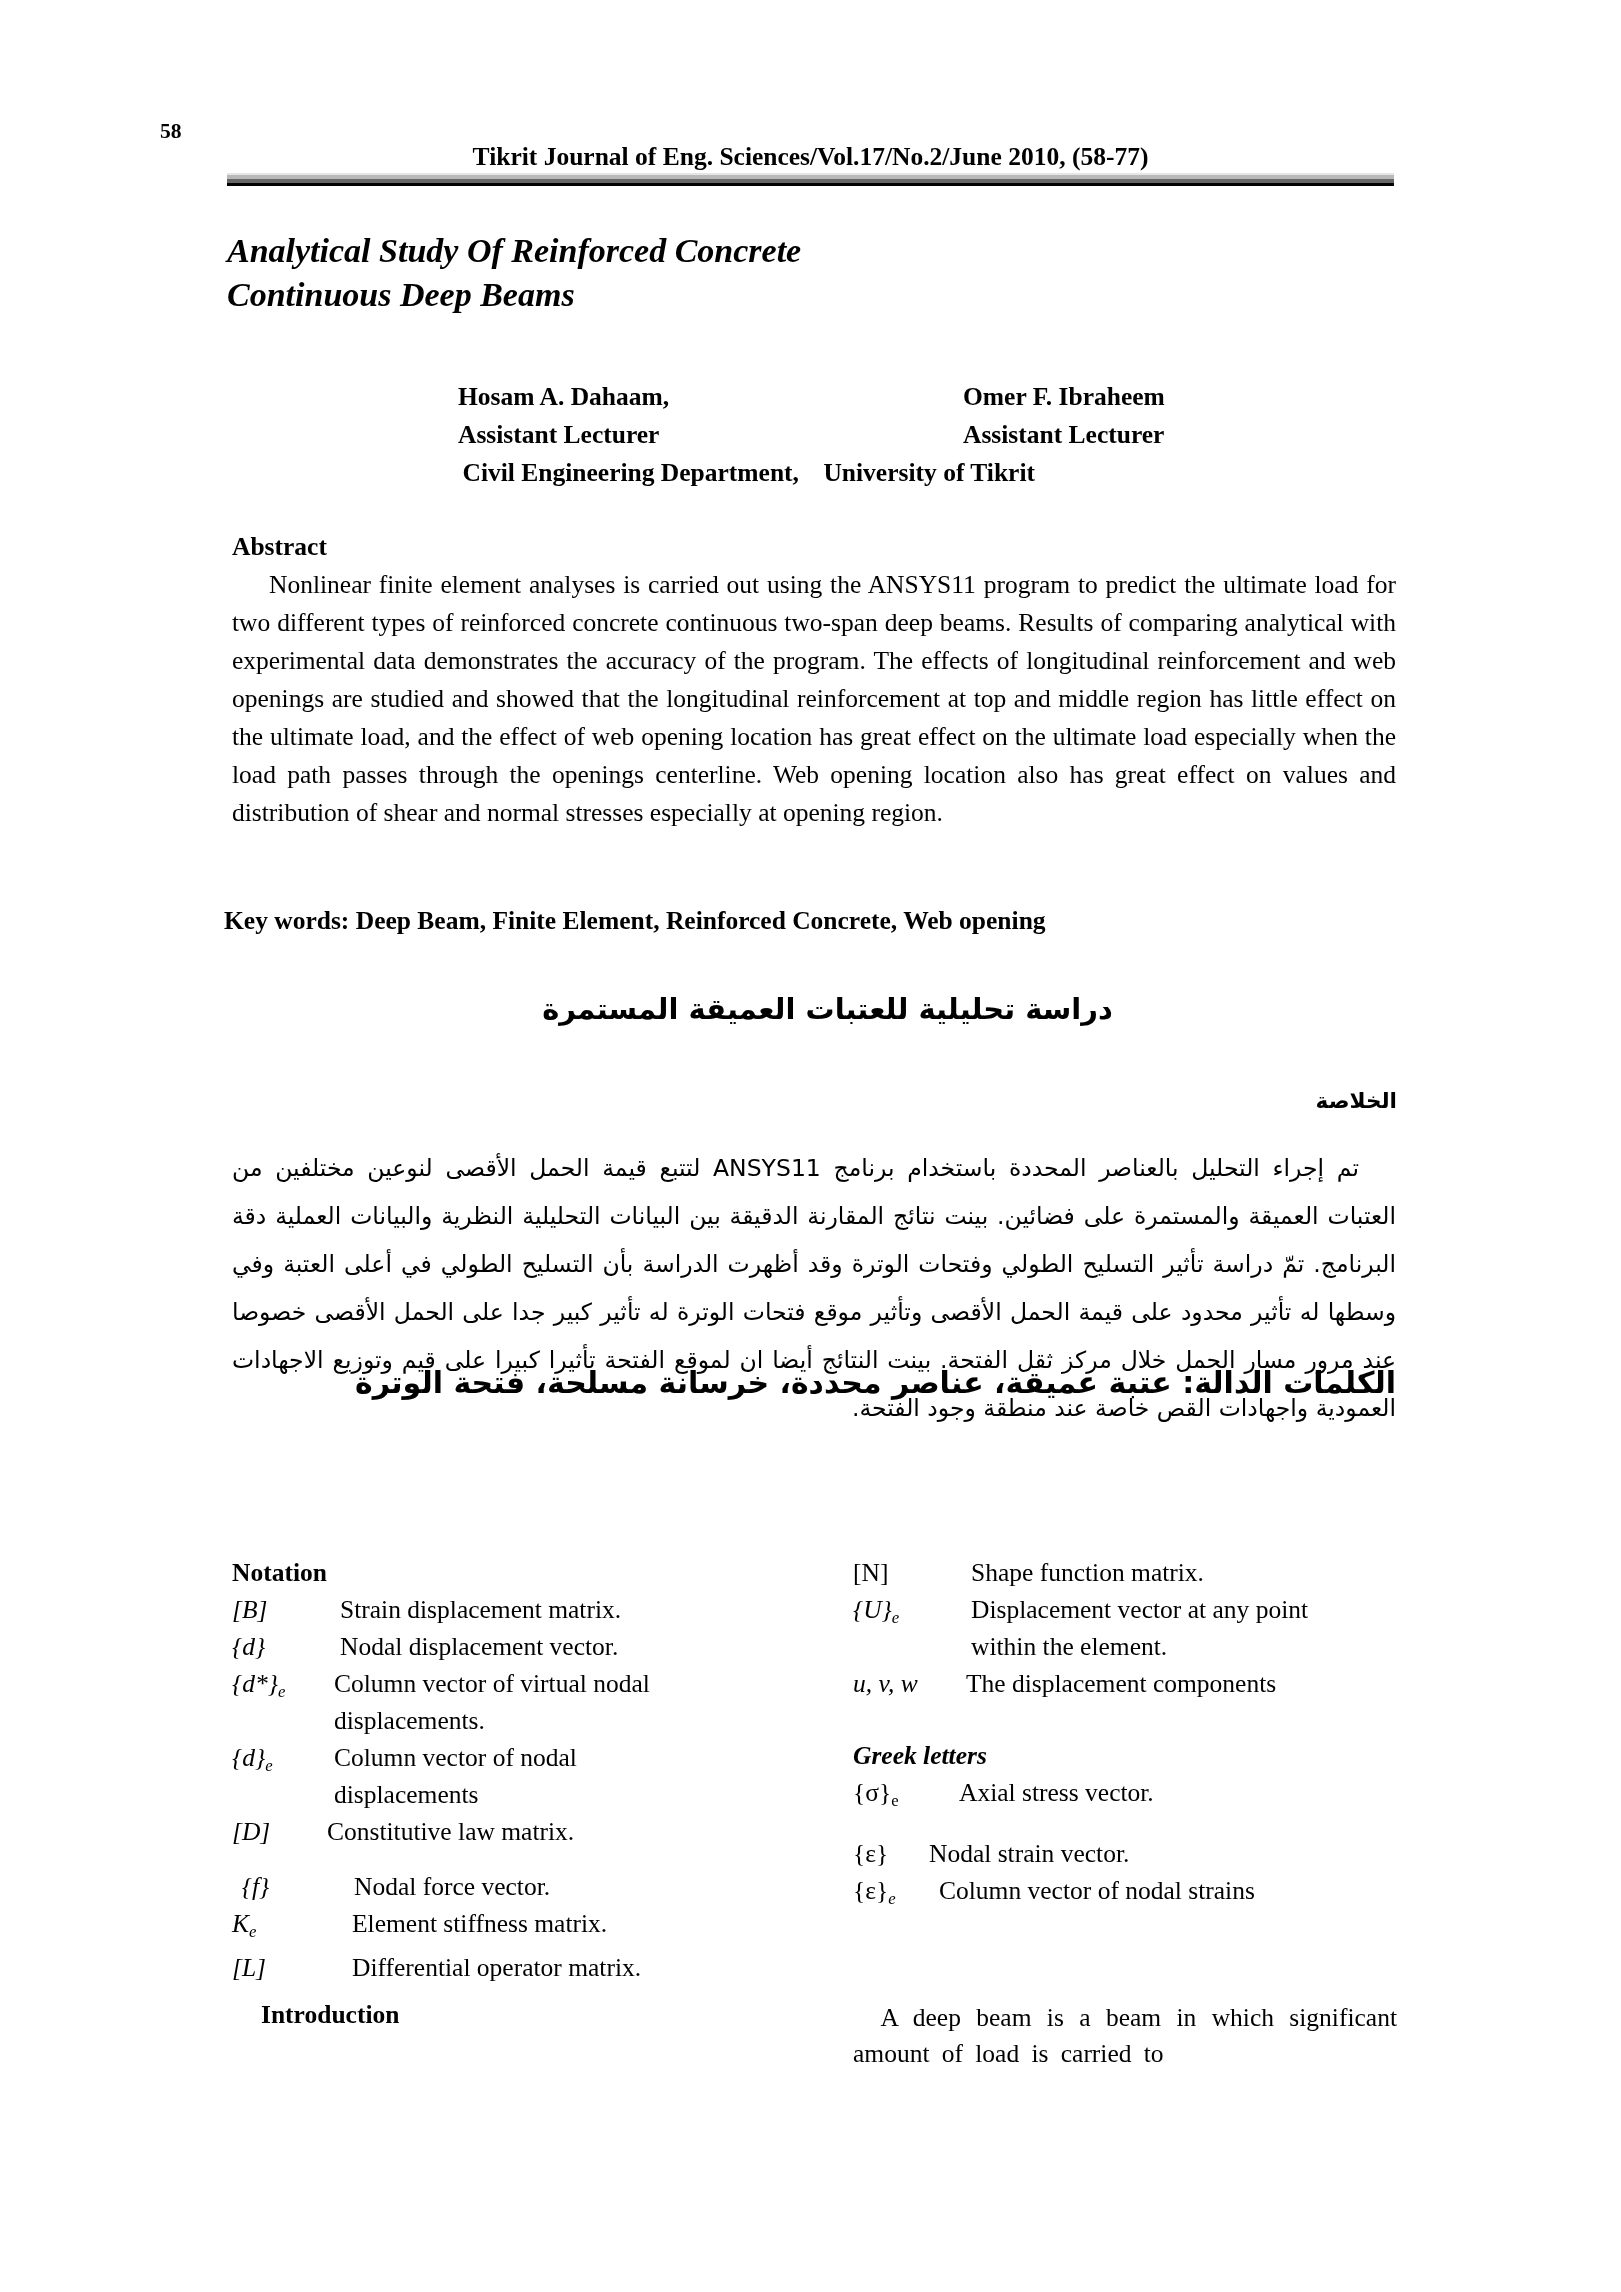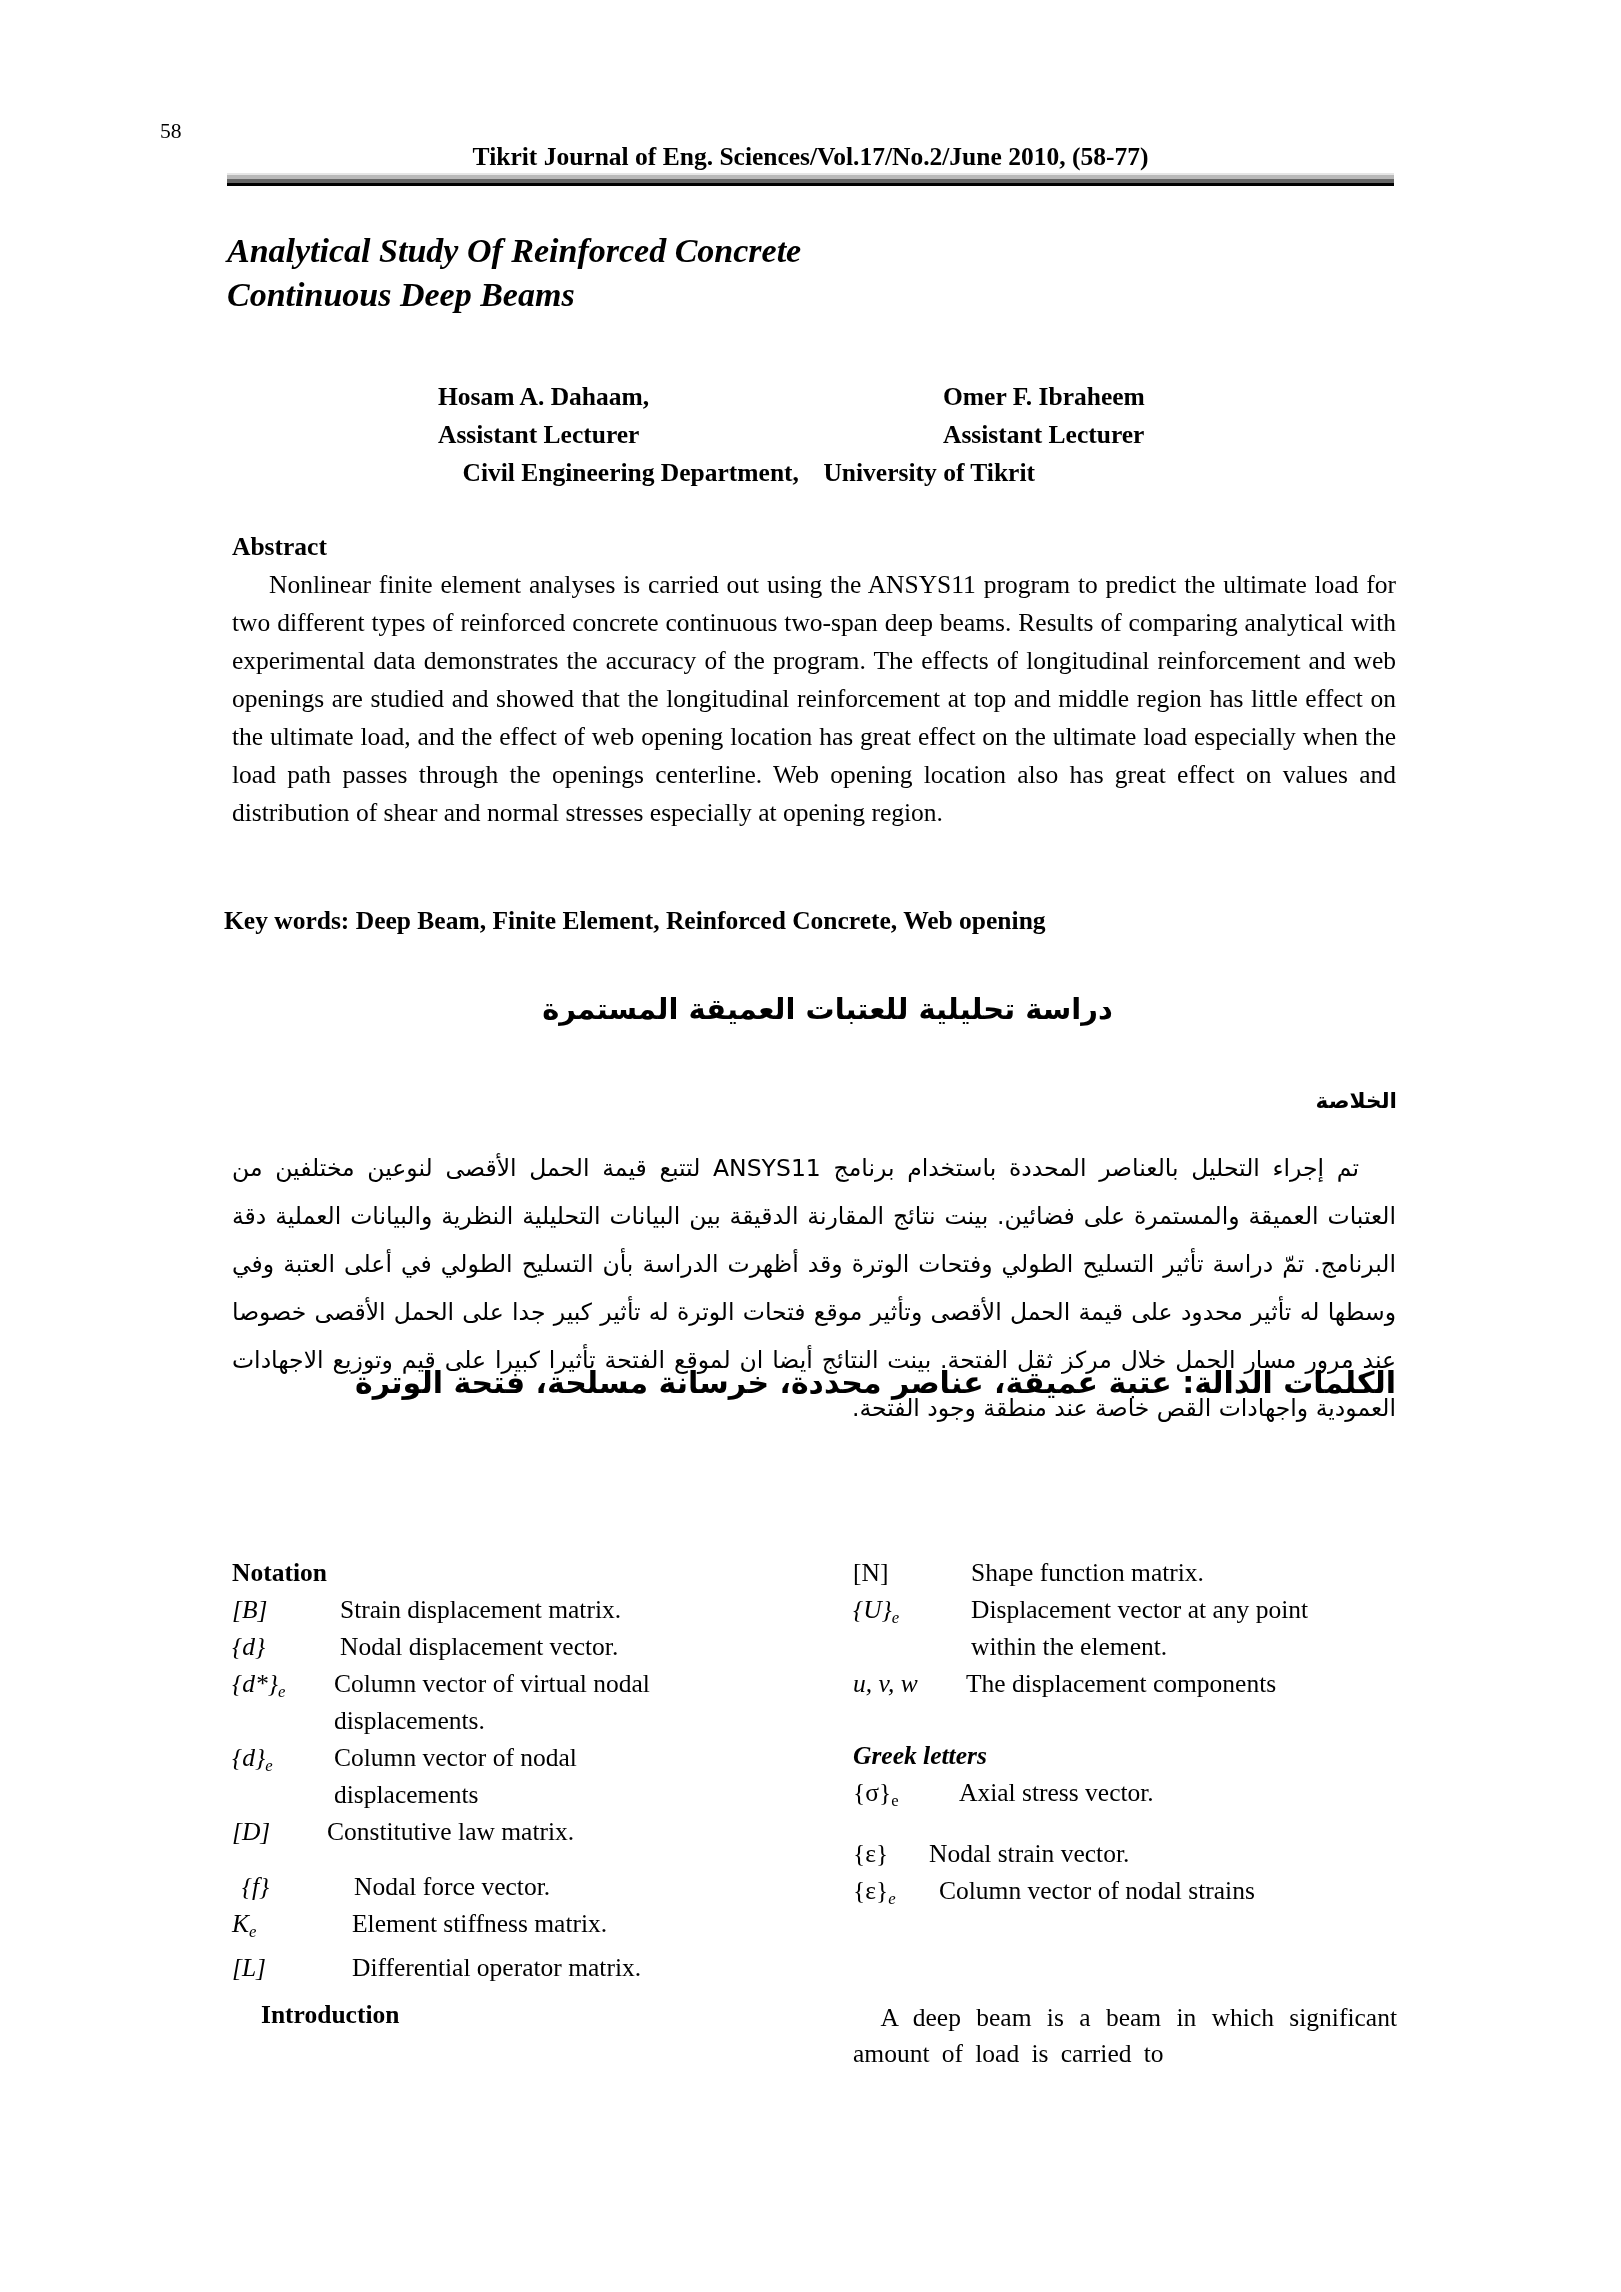--- a/index.html
+++ b/index.html
@@ -1,29 +1,29 @@
 <!DOCTYPE html>
 <html><head>
 <meta charset="utf-8">
 <style>
   html, body { margin:0; padding:0; background:#fff; }
   body { width:1621px; height:2293px; position:relative; overflow:hidden; color:#000;
          font-family:"Liberation Serif", "DejaVu Serif", serif; }
   .abs { position:absolute; }
-  .pgnum { left:160px; top:119px; font-size:21.6px; font-weight:normal; }
+  .pgnum { left:160px; top:119px; font-size:21.6px; font-weight:bold; }
   .hdr { left:227px; width:1167px; top:142px; text-align:center; font-size:25.5px; font-weight:bold; }
   .rule { left:227px; top:173px; width:1167px; height:11.8px; }
   .rule .r1 { height:2px; background:#e6e6e6; }
   .rule .r2 { height:3.9px; background:#b9b9b9; }
   .rule .r3 { height:3.9px; background:#666; }
   .rule .r4 { height:2.9px; background:#000; }
   .title { left:227px; width:1167px; top:229px; font-size:34px; font-weight:bold; font-style:italic; line-height:44px; }
   .authors { left:438px; top:378px; font-size:25.5px; font-weight:bold; line-height:38px; width:784px; }
   .authors .row { display:flex; }
-  .authors .c1 { width:505px; }
+  .authors .c1 { width:505px;margin-left:20px; }
   .authors .c3 { padding-left:24.5px; }
   .section-h { font-size:25.5px; font-weight:bold; }
   .abstract-h { left:232px; top:532px; }
   .abstract { left:232px; top:566px; width:1164px; font-size:25.5px; line-height:38px; text-align:justify; text-indent:37px; }
   .kw { left:224px; top:906px; font-size:25.5px; font-weight:bold; }
   .ar { direction:rtl; font-family:"DejaVu Sans", "Liberation Sans", sans-serif; }
   .ar-title { left:244px; width:1167px; top:992px; text-align:center; font-size:29px; font-weight:bold; }
   .ar-h { left:1274px; width:123px; top:1088px; text-align:right; font-size:21.6px; font-weight:bold; }
   .ar-body { left:232px; top:1144px; width:1164px; font-size:23.5px; line-height:48px; text-align:justify; text-indent:37px; }
   .ar-kw { left:232px; top:1365px; width:1164px; font-size:30px; font-weight:bold; text-align:right; }

